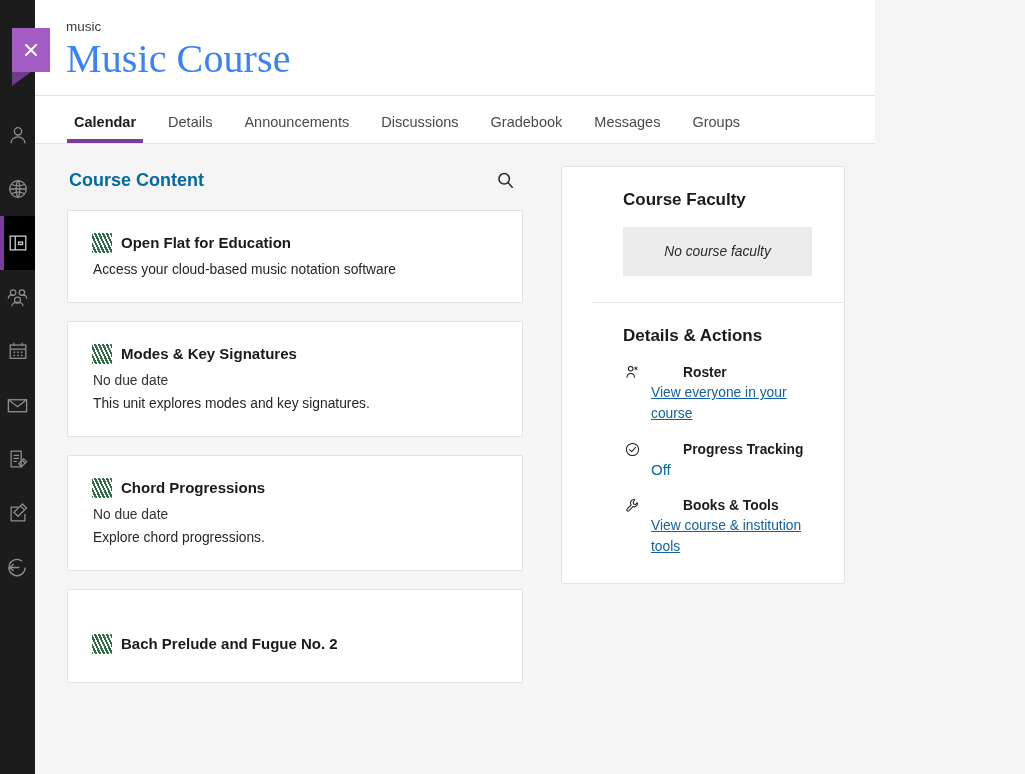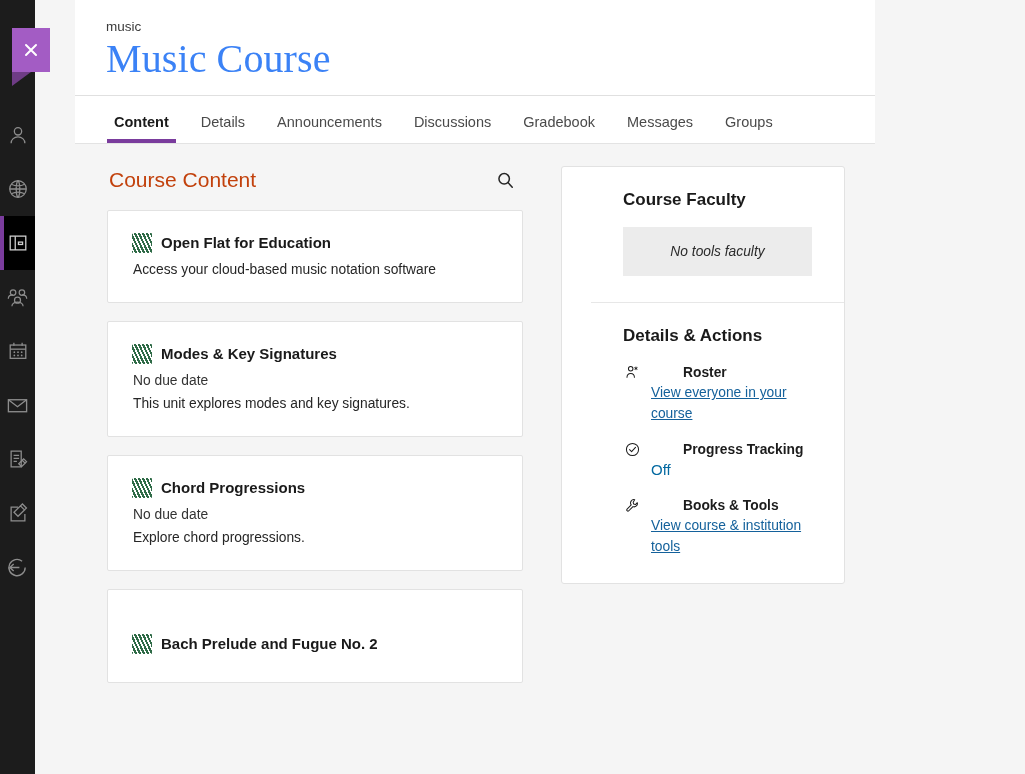--- a/index.html
+++ b/index.html
@@ -4,21 +4,21 @@
 <style>
   * { box-sizing: border-box; margin: 0; padding: 0; }
   html, body {
     width: 1025px;
     height: 774px;
     overflow: hidden;
     font-family: "Liberation Sans", sans-serif;
     background: #f5f5f5;
     color: #262626;
   }
-  .app { position: relative; width: 875px; height: 774px; display: flex; gap: 40px; }
+  .app { position: relative; width: 875px; height: 774px; display: flex; }
 
   
   .rail {
     width: 35px;
     height: 774px;
     background: #1c1c1c;
     flex: 0 0 35px;
     position: relative;
     z-index: 5;
   }
@@ -142,23 +142,23 @@
   }
   .content-head {
     display: flex;
     align-items: center;
     justify-content: space-between;
     padding: 0 4px 0 2px;
     margin-bottom: 16px;
     height: 28px;
   }
   .content-head h2 {
-    font-size: 21px;
-    font-weight: 400;
-    color: #c2410c;
+    font-size: 18px;
+    font-weight: 700;
+    color: #0369a1;
     line-height: 24px;
   }
   .search-btn {
     width: 28px; height: 28px;
     display: flex; align-items: center; justify-content: center;
     cursor: pointer;
     background: none; border: none;
   }
 
   .card {
@@ -378,21 +378,21 @@
   </div>
 
   <div class="main">
 
     <div class="course-header">
       <div class="breadcrumb">music</div>
       <h1 class="course-title">Music Course</h1>
     </div>
 
     <div class="tabbar">
-      <div class="tab active">Content</div>
+      <div class="tab active">Calendar</div>
       <div class="tab">Details</div>
       <div class="tab">Announcements</div>
       <div class="tab">Discussions</div>
       <div class="tab">Gradebook</div>
       <div class="tab">Messages</div>
       <div class="tab">Groups</div>
     </div>
 
     <div class="body-split">
 
@@ -441,21 +441,21 @@
           </div>
         </div>
 
       </div>
 
       <div class="side-col">
         <div class="side-panel">
 
           <div class="panel-section">
             <h3>Course Faculty</h3>
-            <div class="faculty-empty">No tools faculty</div>
+            <div class="faculty-empty">No course faculty</div>
           </div>
 
           <div class="panel-section">
             <h3>Details &amp; Actions</h3>
 
             <div class="detail-row">
               <span class="detail-ico">
                 <svg width="15" height="15" viewBox="0 0 20 20" fill="none" stroke="#1c1c1c" stroke-width="1.35">
                   <circle cx="7.6" cy="5" r="3"></circle>
                   <path d="M2.6 17c0-3.3 2.2-5.6 5-5.6s5 2.3 5 5.6"></path>

